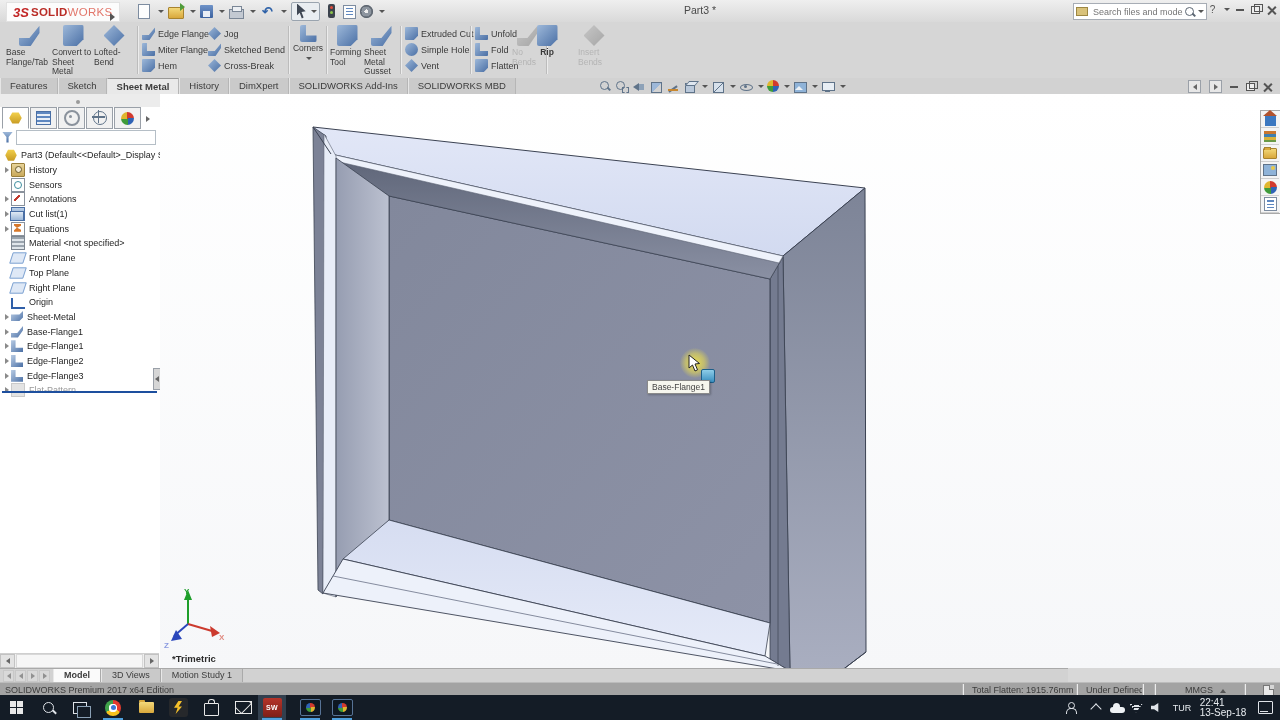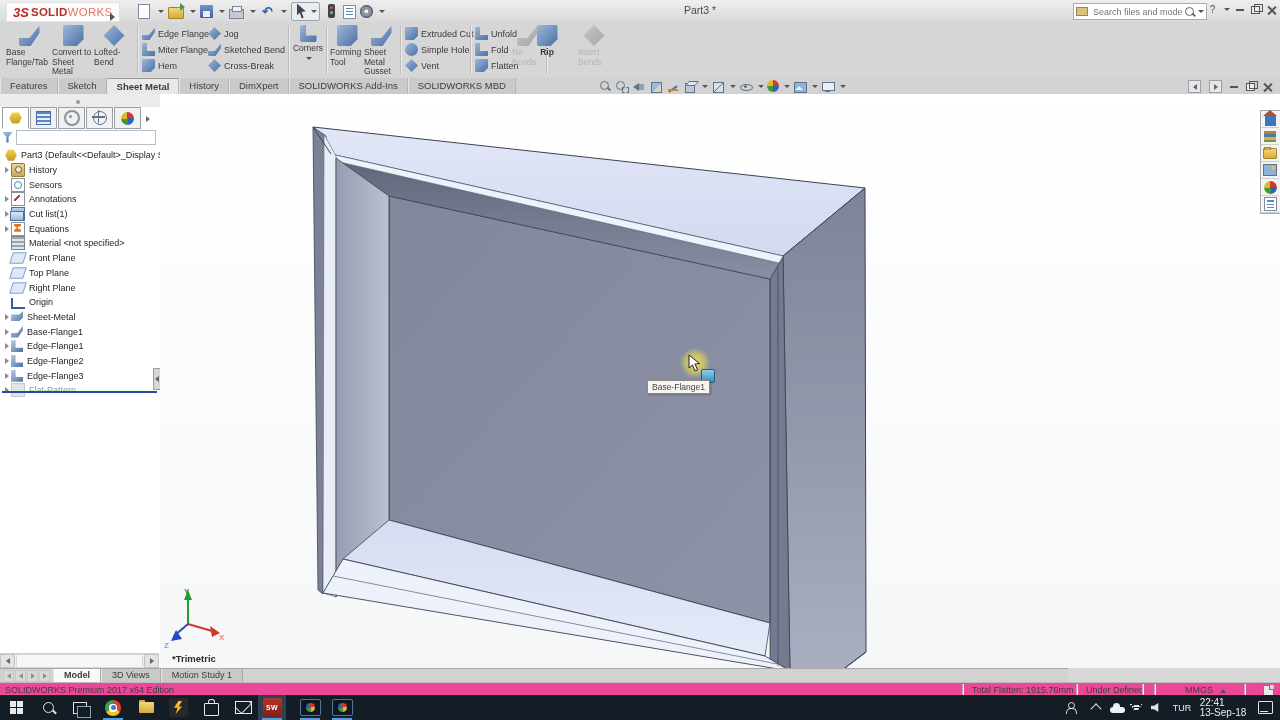--- a/index.html
+++ b/index.html
@@ -166,21 +166,21 @@
   .tp-pal::after{content:"";position:absolute;right:1px;top:1px;width:4px;height:4px;border-radius:50%;background:#e8c94a}
   .tp-ball{width:13px;height:13px;border-radius:50%;background:conic-gradient(#d23a2e 0 25%,#2f63b5 25% 50%,#3f9b3a 50% 75%,#e0b62f 75%)}
   .tp-props{width:11px;height:12px;background:#fff;border:1px solid #7d8ca0}
   .tp-props::after{content:"";position:absolute;margin:2px;width:7px;height:8px;background:repeating-linear-gradient(#5e87c0 0 1.5px,transparent 1.5px 3.5px)}
   
   .st{position:absolute;left:0;top:668px;width:1068px;height:14px;background:#d2d2d2;border-top:1px solid #a9a9a9;display:flex;align-items:stretch}
   .stnav{display:flex;align-items:center;gap:1px;padding:0 3px}
   .snb{width:9px;height:10px;background:#dedede;border:1px solid #c2c2c2;display:flex;align-items:center;justify-content:center;opacity:.6}
   .shtab{font-size:9px;padding:1px 10px 0;border-right:1px solid #aaa;border-left:1px solid #e8e8e8;background:#c9c9c9;color:#3c3c3c;white-space:nowrap}
   .shtab.on{background:#fafafa;font-weight:bold}
-  .sb{position:absolute;left:0;top:682px;width:1280px;height:13px;background:#ec4899;border-top:1px solid #bcbcbc;font-size:9px;color:#3c3c3c}
+  .sb{position:absolute;left:0;top:682px;width:1280px;height:13px;background:#a3a3a3;border-top:1px solid #bcbcbc;font-size:9px;color:#3c3c3c}
   .sb .seg{position:absolute;top:1.5px;white-space:nowrap}
   .vsep{position:absolute;top:1px;width:1px;height:11px;background:#b2b2b2;box-shadow:1px 0 0 #ececec}
   .tri-u{width:0;height:0;border-bottom:4px solid #555;border-left:3.5px solid transparent;border-right:3.5px solid transparent;display:inline-block}
   .sttag{position:absolute;right:6px;top:2px;width:9px;height:9px;border:1px solid #777;background:#e9e9e9}
   .sttag::after{content:"";position:absolute;right:-1px;top:-1px;width:4px;height:4px;background:#d6d6d6;border-left:1px solid #777;border-bottom:1px solid #777}
   
   .tk{position:absolute;left:0;top:695px;width:1280px;height:25px;background:#141c26}
   .tcell{position:absolute;top:0;width:28px;height:25px;display:flex;align-items:center;justify-content:center}
   .uline{position:absolute;bottom:0;left:4px;right:4px;height:2px;background:#4e9fdc}
   .tb-start{width:13px;height:13px;position:relative}

